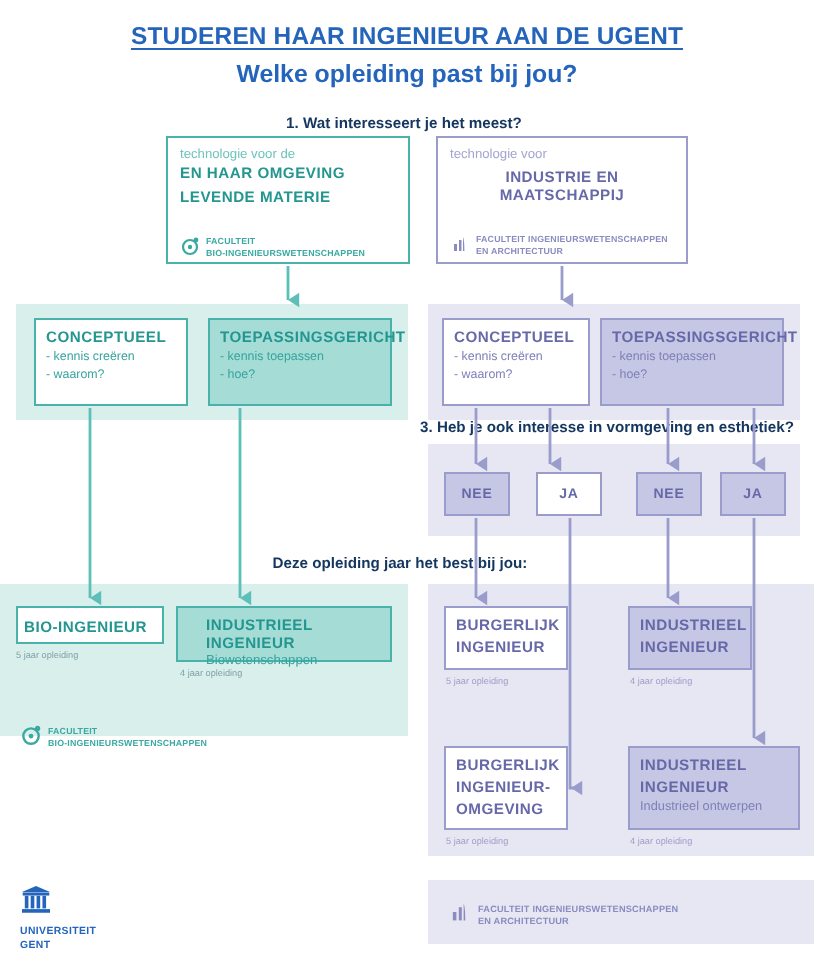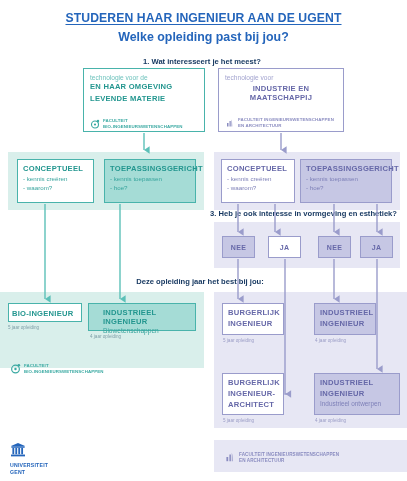--- a/index.html
+++ b/index.html
@@ -218,21 +218,21 @@
       <div class="hd-purp">INDUSTRIEEL</div>
       <div class="hd-purp" style="margin-top:2px;">INGENIEUR</div>
     </div>
   </div>
   <div class="cap-p" style="left:315px;top:338px;">4 jaar opleiding</div>
 
   <div class="box b-outline-purp" style="left:222px;top:373px;width:62px;height:42px;">
     <div style="padding:4px 5px;">
       <div class="hd-purp">BURGERLIJK</div>
       <div class="hd-purp" style="margin-top:2px;">INGENIEUR-</div>
-      <div class="hd-purp" style="margin-top:2px;">ARCHITECT</div>
+      <div class="hd-purp" style="margin-top:2px;">OMGEVING</div>
     </div>
   </div>
   <div class="cap-p" style="left:223px;top:418px;">5 jaar opleiding</div>
 
   <div class="box b-fill-purp" style="left:314px;top:373px;width:86px;height:42px;">
     <div style="padding:4px 5px;">
       <div class="hd-purp">INDUSTRIEEL</div>
       <div class="hd-purp" style="margin-top:2px;">INGENIEUR</div>
       <div class="sub-purp" style="font-size:6.4px;margin-top:2px;">Industrieel ontwerpen</div>
     </div>

